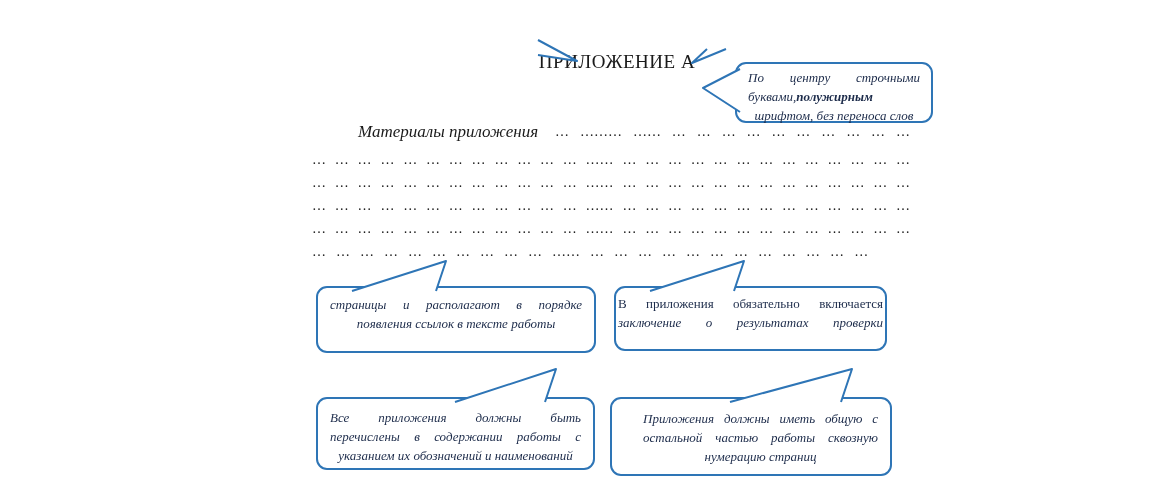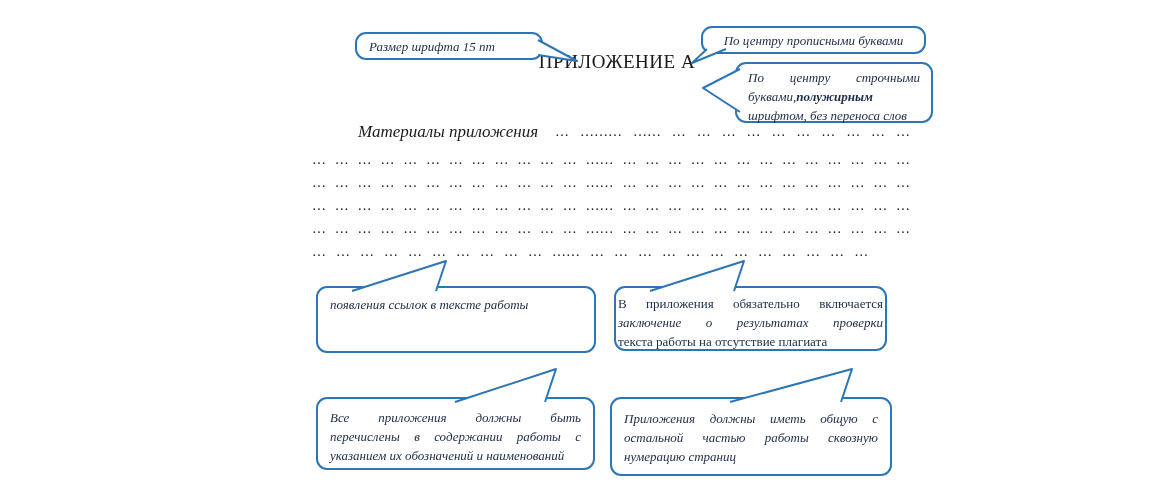--- a/index.html
+++ b/index.html
@@ -9,21 +9,21 @@
   }
   
   .co{
     position:absolute;box-sizing:border-box;background:#fff;
     border:2px solid #2E75B6;border-radius:11px;color:#1c2b4a;
     font-style:italic;font-size:13px;line-height:19px;
     font-family:"Liberation Serif","DejaVu Serif",serif;z-index:2;
   }
   .co .pad{padding:6px 12px;}
   .jl{text-align:justify;text-align-last:justify;}
-  .ll{text-align:left;}
+  .ll{text-align:center;}
   .up{font-style:normal;}
   .b{font-weight:bold;}
   .row-sb{display:flex;}
   
   .co-one{display:flex;align-items:center;padding:0 12px;}
   
   .doc-title{
     position:absolute;left:310px;width:614px;text-align:center;
     color:#1a1a1a;font-size:19px;letter-spacing:.5px;
   }
@@ -42,31 +42,25 @@
   .dotline.short{width:93%;}
   
   .tails{position:absolute;left:0;top:0;z-index:3;pointer-events:none;}
   .tails path{fill:#ffffff;stroke:#2E75B6;stroke-width:2;stroke-linejoin:round;}
 </style>
 </head>
 <body>
 
 <div class="canvas">
 
-  <div class="co co-one" style="left:355px;top:32px;width:188px;height:28px;">
-    <span>Размер шрифта 15 пт</span>
-  </div>
 
   <div class="doc-title" style="top:51px;">ПРИЛОЖЕНИЕ А</div>
 
   <div class="doc-subtitle" style="top:75px;">Название приложения</div>
 
-  <div class="co co-one" style="left:701px;top:26px;width:225px;height:28px;justify-content:center;">
-    <span>По центру прописными буквами</span>
-  </div>
 
   <div class="co" style="left:735px;top:62px;width:198px;height:61px;">
     <div class="pad" style="padding:4px 11px;">
       <div class="jl">По центру строчными</div>
       <div class="row-sb">
         <span>буквами,</span>
         <span class="b">полужирным</span>
       </div>
       <div class="ll">шрифтом, без переноса слов</div>
     </div>
@@ -80,41 +74,41 @@
     <div style="height:4px;"></div>
     <div class="dotline">… … … … … … … … … … … … …… … … … … … … … … … … … … …</div>
     <div class="dotline">… … … … … … … … … … … … …… … … … … … … … … … … … … …</div>
     <div class="dotline">… … … … … … … … … … … … …… … … … … … … … … … … … … …</div>
     <div class="dotline">… … … … … … … … … … … … …… … … … … … … … … … … … … …</div>
     <div class="dotline short">… … … … … … … … … … …… … … … … … … … … … … … …</div>
   </div>
 
   <div class="co" style="left:316px;top:286px;width:280px;height:67px;">
     <div class="pad" style="padding:7px 12px;">
+      <div class="jl">страницы и располагают в порядке</div>
       <div class="ll">появления ссылок в тексте работы</div>
     </div>
   </div>
 
   <div class="co" style="left:614px;top:286px;width:273px;height:65px;">
     <div class="pad" style="padding:6px 2px;">
       <div class="jl up">В приложения обязательно включается</div>
       <div class="jl">заключение о результатах проверки</div>
-      <div class="ll up">текста работы на отсутствие плагиата</div>
     </div>
   </div>
 
   <div class="co" style="left:316px;top:397px;width:279px;height:73px;">
     <div class="pad" style="padding:9px 12px;">
       <div class="jl">Все приложения должны быть</div>
       <div class="jl">перечислены в содержании работы с</div>
       <div class="ll">указанием их обозначений и наименований</div>
     </div>
   </div>
 
-  <div class="co" style="left:610px;top:397px;width:282px;height:79px;">
+  <div class="co" style="left:610px;top:397px;width:282px;height:79px;padding-left:19px;">
     <div class="pad" style="padding:10px 12px;">
       <div class="jl">Приложения должны иметь общую с</div>
       <div class="jl">остальной частью работы сквозную</div>
       <div class="ll">нумерацию страниц</div>
     </div>
   </div>
 
   <svg class="tails" width="1170" height="500" viewBox="0 0 1170 500">
     <path d="M538,40 L577,61 L538,55"></path>
     <path d="M707,49 L692,63 L726,49"></path>

